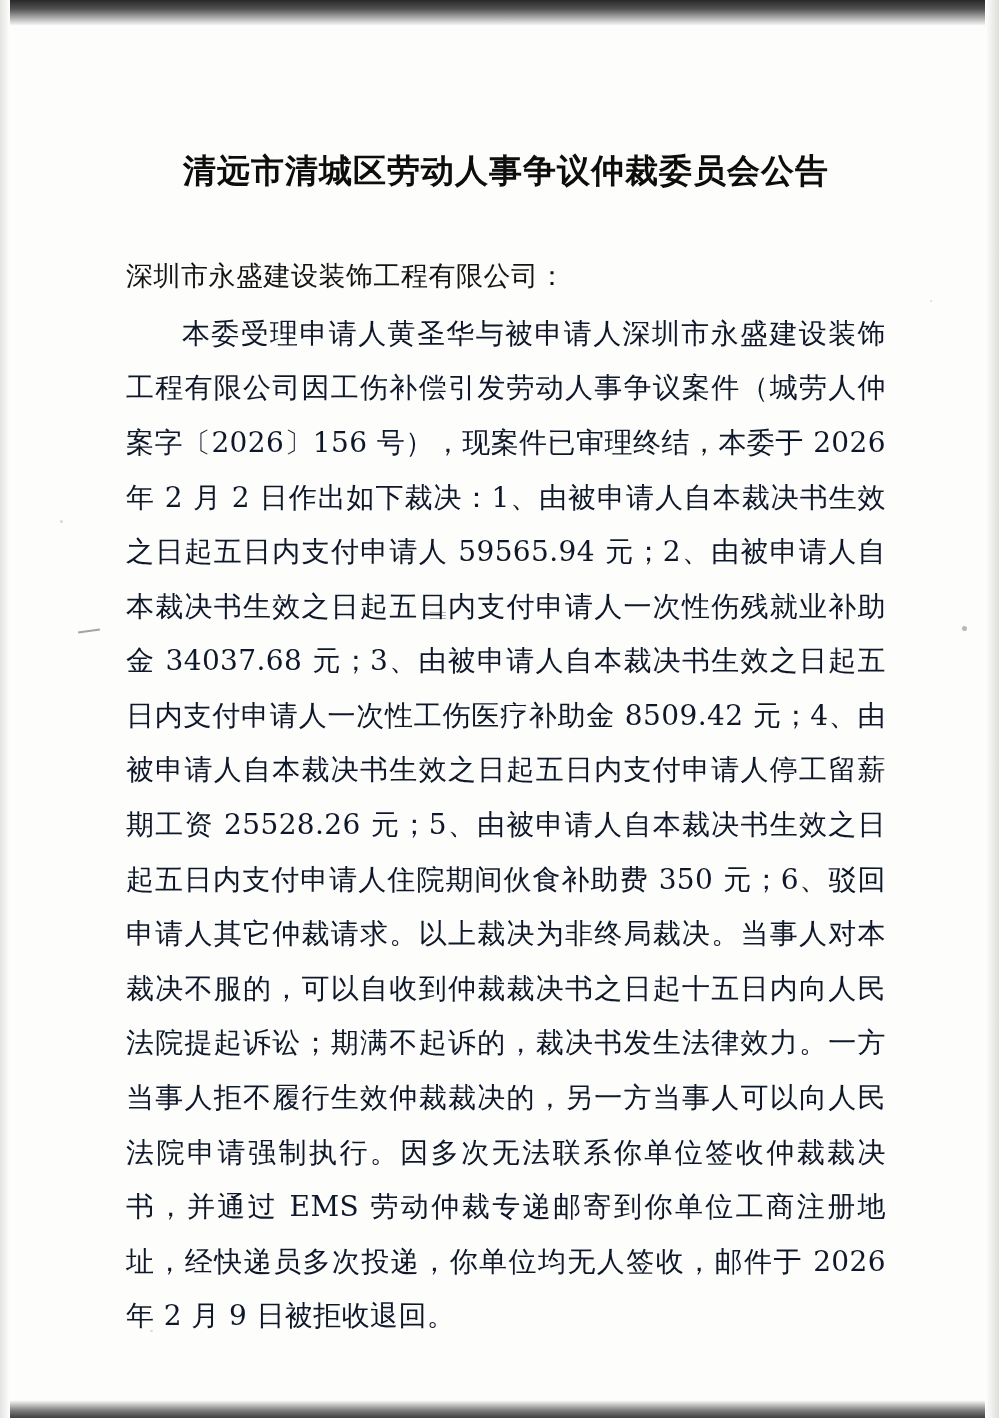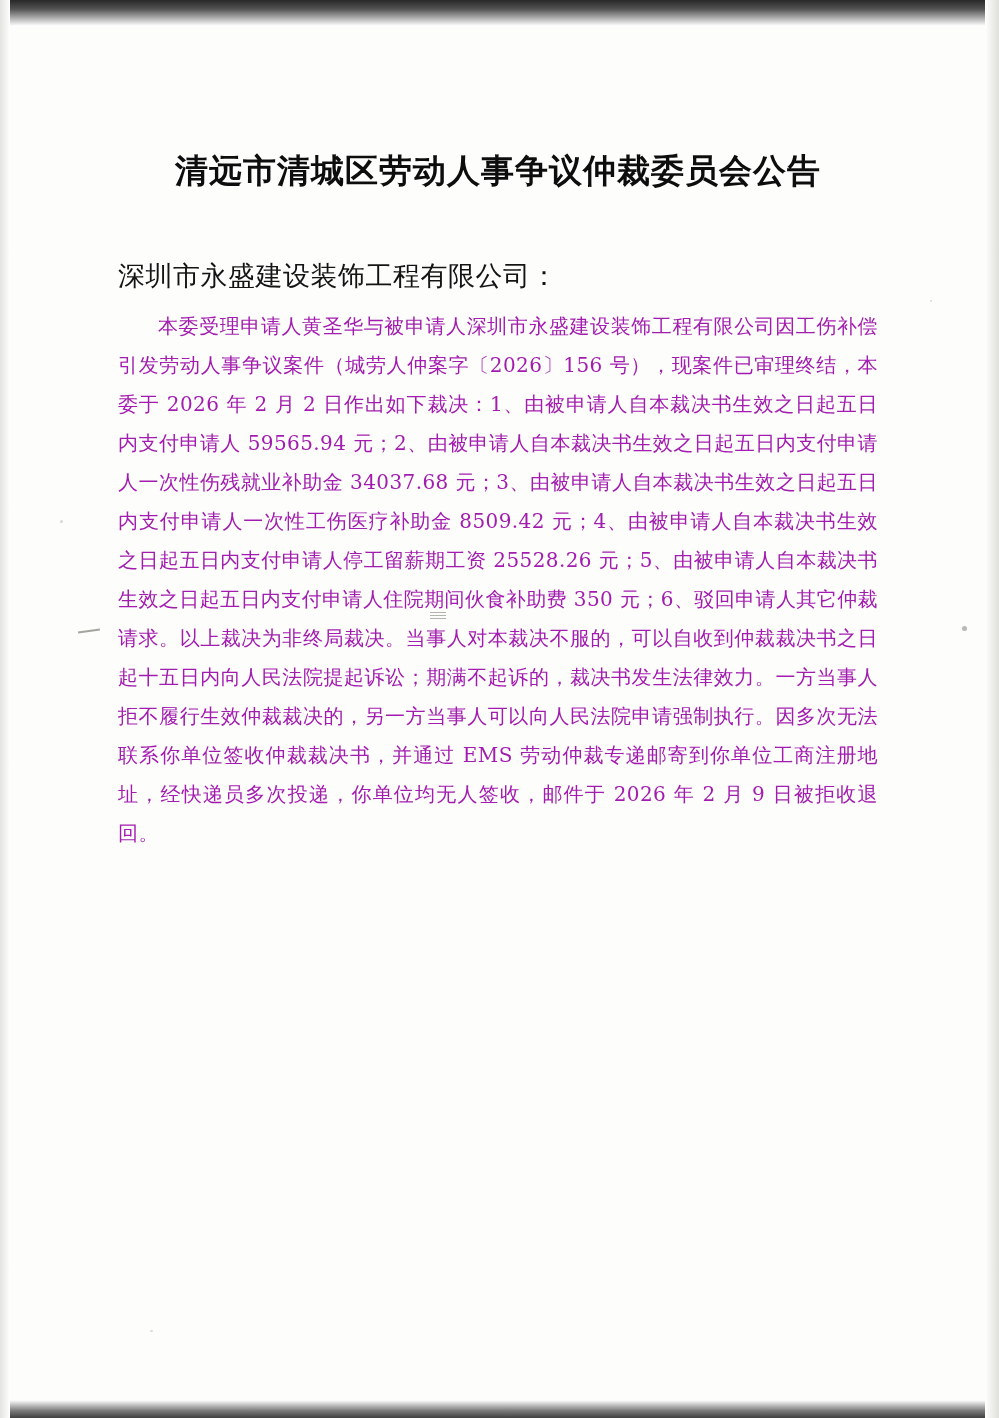--- a/index.html
+++ b/index.html
@@ -47,43 +47,43 @@
   }
   .speck {
     position: absolute;
     background: #b9b9b4;
     border-radius: 50%;
     opacity: 0.55;
   }
   .content {
     position: absolute;
     top: 150px;
-    left: 118px;
+    left: 126px;
     width: 760px;
   }
   .doc-title {
     font-family: "DejaVu Serif", "Liberation Serif", serif;
     font-weight: bold;
     font-size: 33px;
     letter-spacing: 1px;
     text-align: center;
     color: #0d0d0d;
     margin: 0 0 62px 0;
     line-height: 1.3;
   }
   .addressee {
     font-size: 27px;
     color: #141414;
     margin: 0 0 10px 0;
     line-height: 1.55;
     letter-spacing: 0.5px;
   }
   .body-text {
-    font-size: 20px;
-    color: #a21caf;
+    font-size: 28px;
+    color: #0f172a;
     line-height: 1.95;
     text-align: justify;
     text-justify: inter-character;
     letter-spacing: 0.4px;
     text-indent: 2em;
     margin: 0;
   }
   .stray-mark-1 {
     position: absolute;
     left: 78px;

